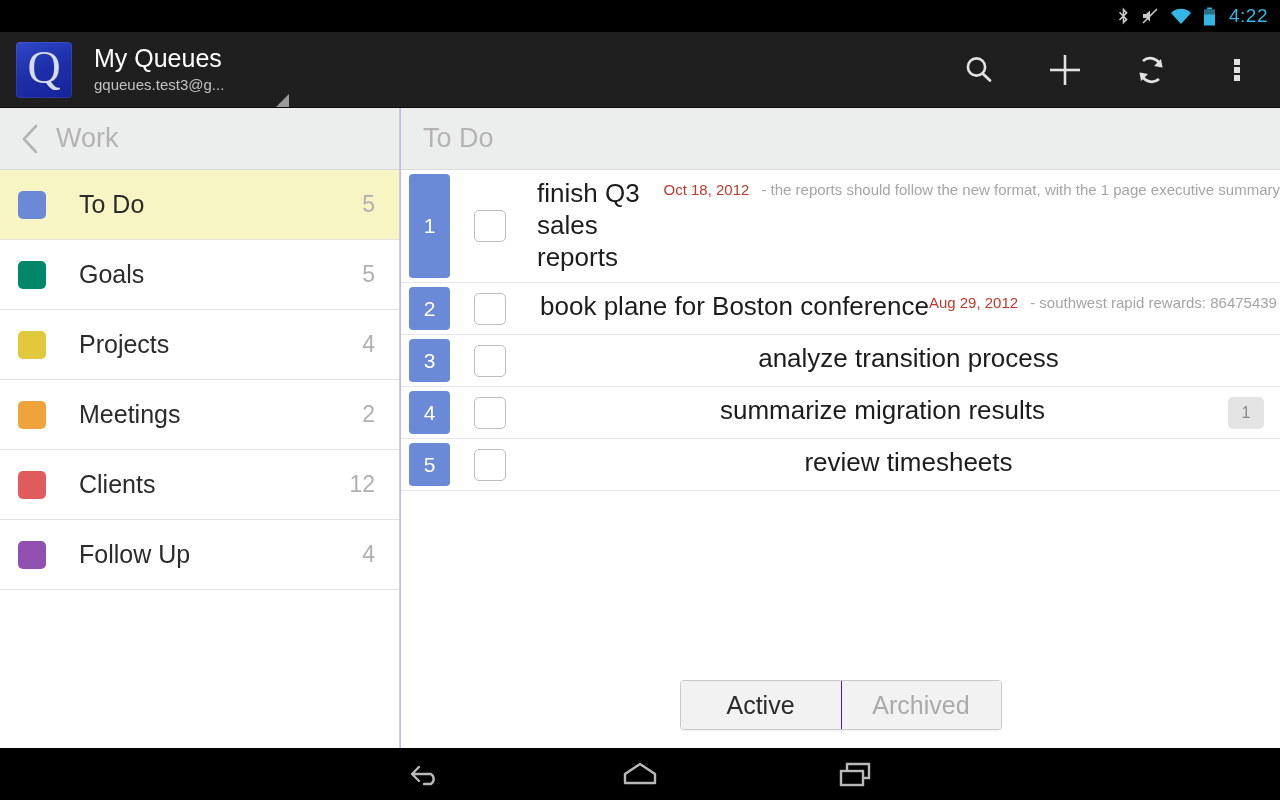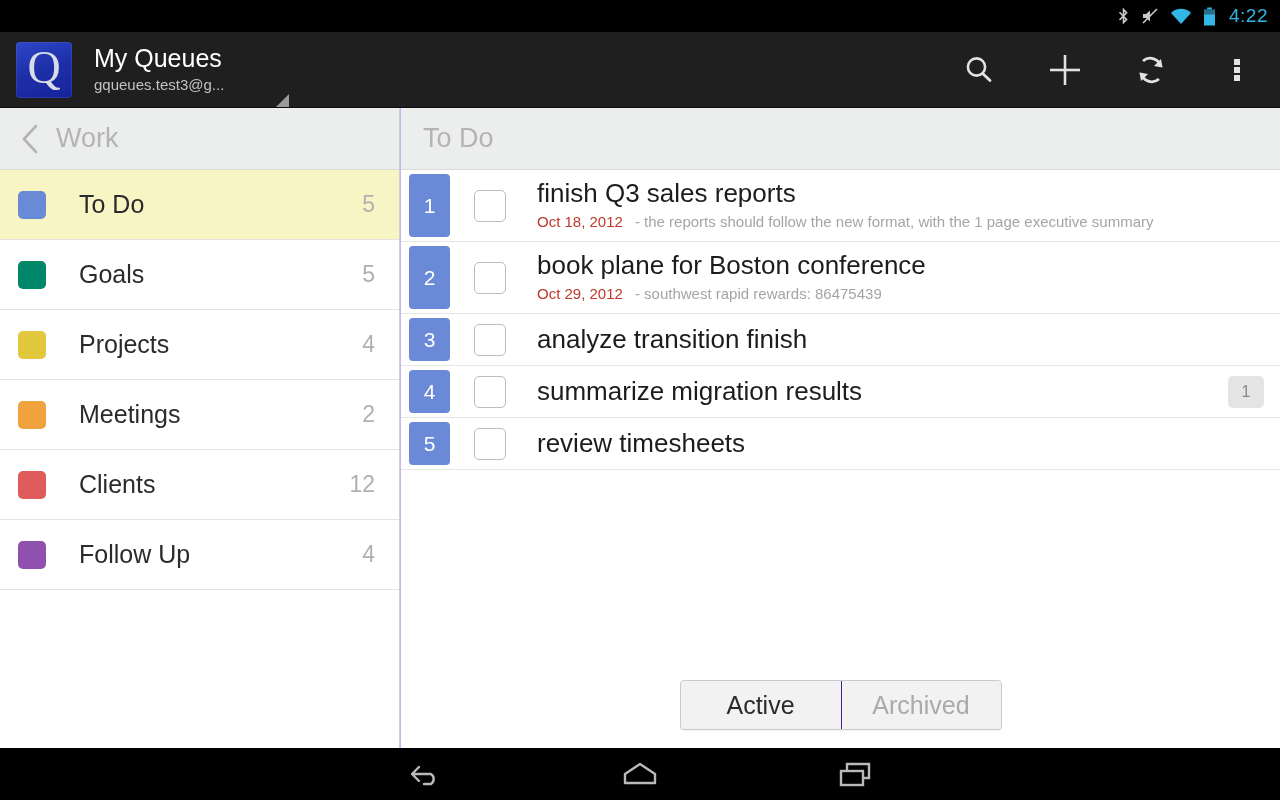--- a/index.html
+++ b/index.html
@@ -88,21 +88,21 @@
   }
   .t-num {
     width: 41px; flex: 0 0 41px; margin: 4px 0 4px 8px; border-radius: 4px;
     background: #6a8ad8; color: #fff; font-size: 21px;
     display: flex; align-items: center; justify-content: center;
   }
   .t-check {
     width: 32px; height: 32px; flex: 0 0 32px; align-self: center;
     margin-left: 24px; border: 1px solid #bdbdbd; border-radius: 5px; background: #fff;
   }
-  .t-body { flex: 1 1 auto; padding: 7px 0 9px 31px; display: flex; flex-direction: column; justify-content: center; }
+  .t-body { flex: 1 1 auto; padding: 7px 0 9px 31px; display: flex; flex-direction: row; justify-content: center; }
   .t-title { font-size: 26px; color: #1c1c1c; line-height: 32px; }
   .t-meta { margin-top: 3px; font-size: 15px; line-height: 20px; white-space: nowrap; }
   .t-date { color: #c0392b; }
   .t-note { color: #a5a5a5; margin-left: 12px; margin-top: 41px; }
   .t-note-only { color: #a5a5a5; font-size: 15px; line-height: 20px; margin-top: 3px; }
   .t-badge {
     align-self: center; margin-right: 16px; min-width: 36px; height: 32px;
     border-radius: 5px; background: #e4e4e4; color: #8a8a8a; font-size: 16px;
     display: flex; align-items: center; justify-content: center; padding: 0 10px;
   }
@@ -252,30 +252,30 @@
           </div>
         </div>
       </div>
 
       <div class="task">
         <div class="t-num">2</div>
         <div class="t-check"></div>
         <div class="t-body">
           <div class="t-title">book plane for Boston conference</div>
           <div class="t-meta">
-            <span class="t-date">Oct 29, 2012</span><span class="t-note">- southwest rapid rewards: 86475439</span>
+            <span class="t-date">Aug 29, 2012</span><span class="t-note">- southwest rapid rewards: 86475439</span>
           </div>
         </div>
       </div>
 
       <div class="task">
         <div class="t-num">3</div>
         <div class="t-check"></div>
         <div class="t-body">
-          <div class="t-title">analyze transition finish</div>
+          <div class="t-title">analyze transition process</div>
         </div>
       </div>
 
       <div class="task">
         <div class="t-num">4</div>
         <div class="t-check"></div>
         <div class="t-body">
           <div class="t-title">summarize migration results</div>
         </div>
         <div class="t-badge">1</div>

